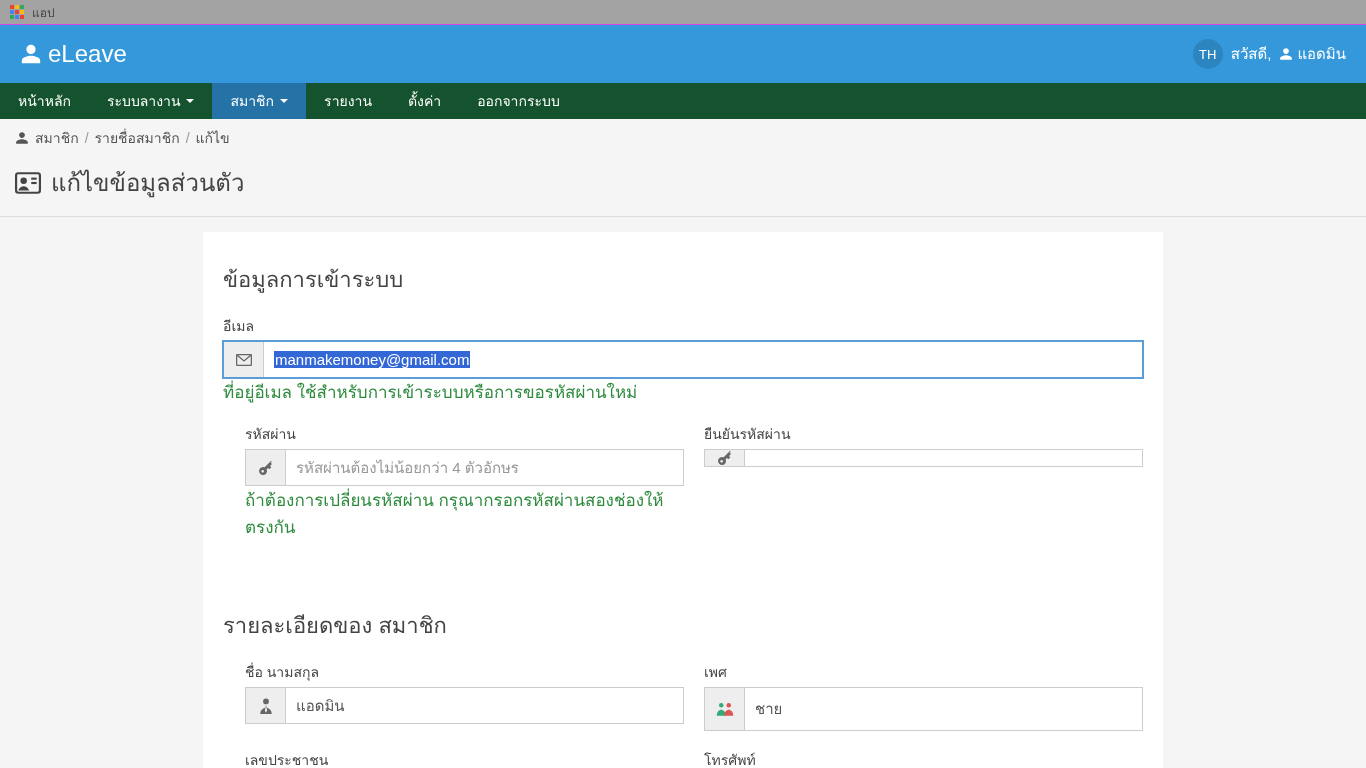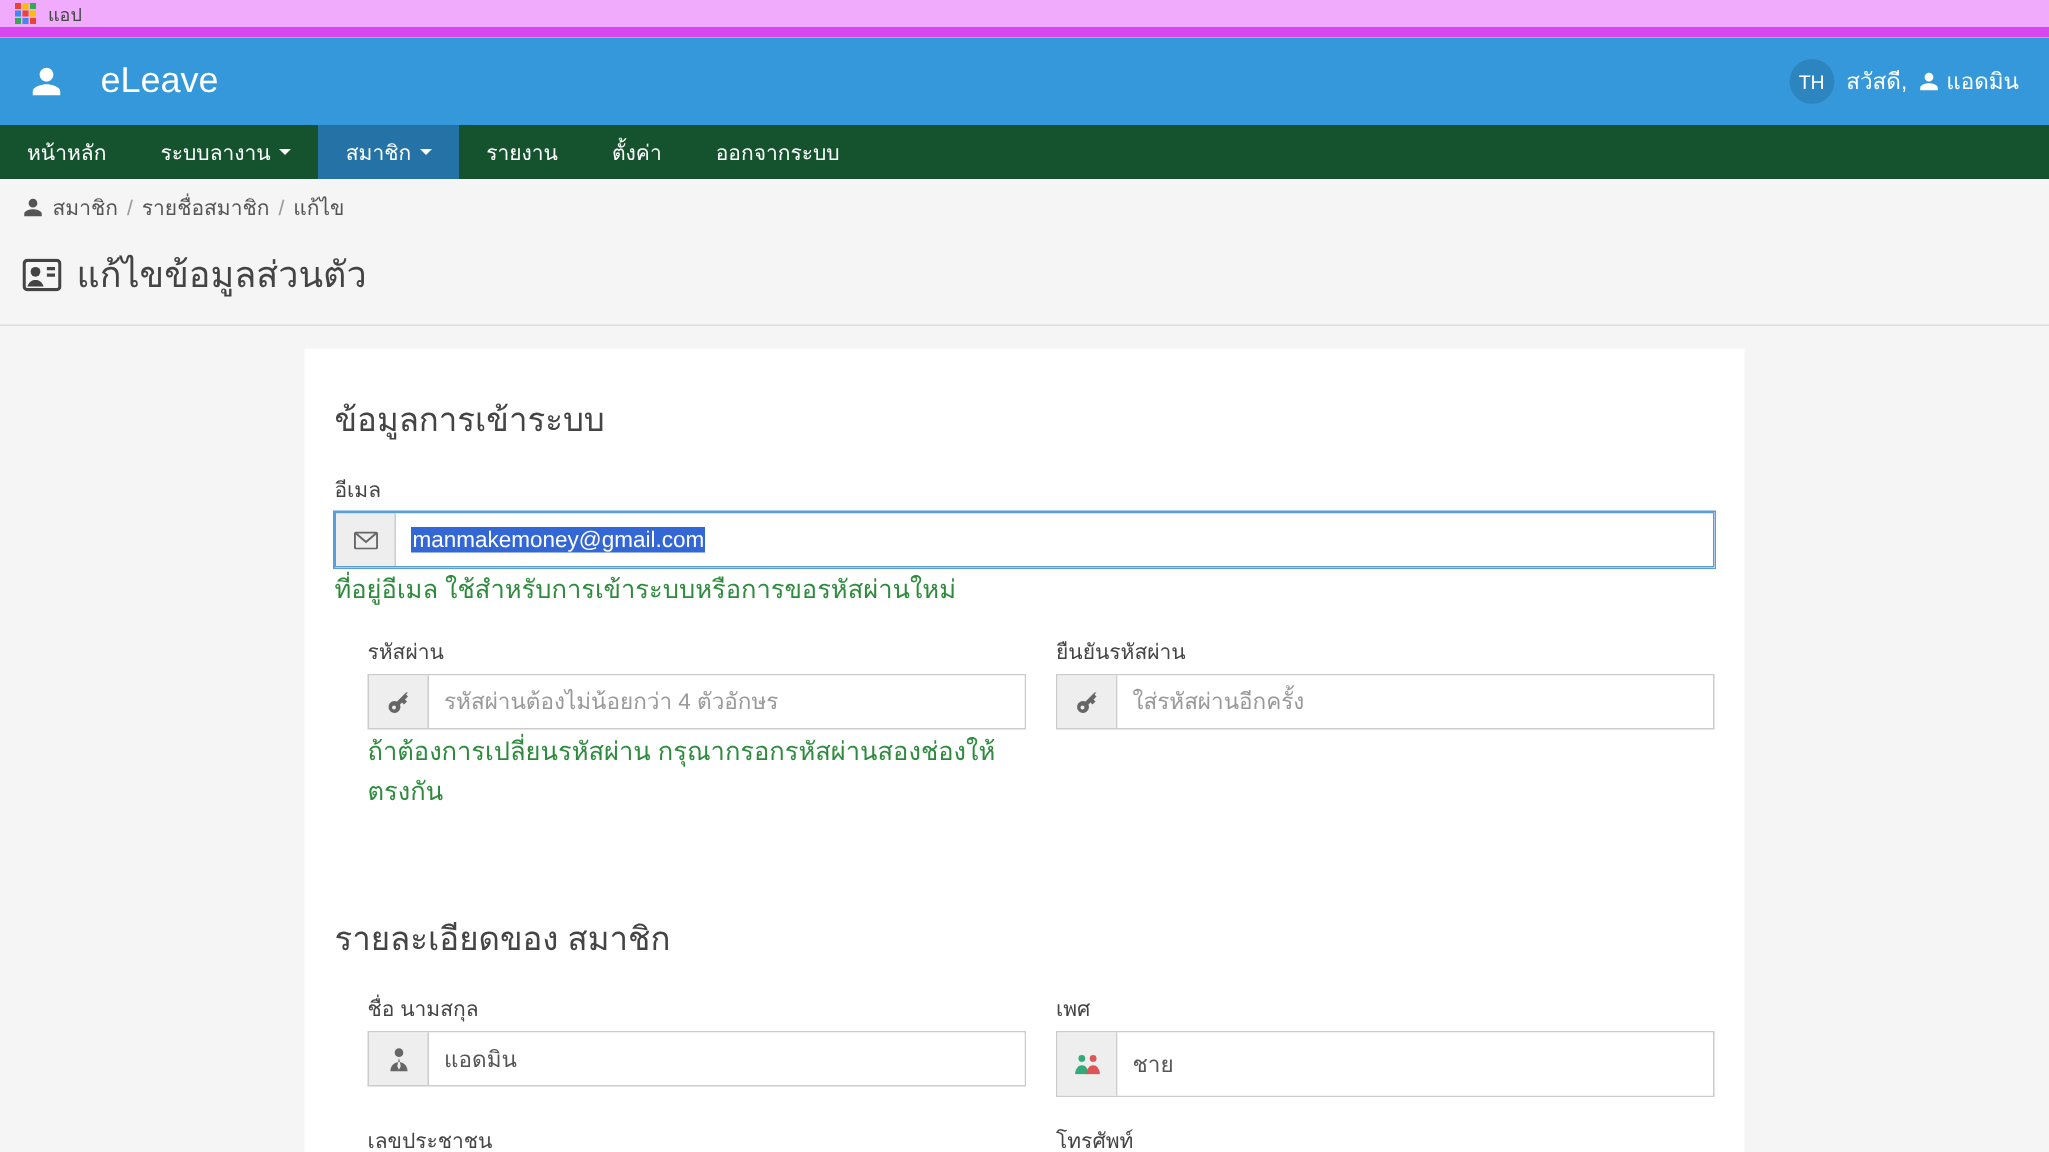--- a/index.html
+++ b/index.html
@@ -11,22 +11,22 @@
   background: #fff;
   overflow: hidden;
 }
 
 
 .browser-bar {
   height: 25px;
   display: flex;
   align-items: center;
   padding: 0 10px;
-  border-bottom: 7px solid #d946ef;
-  background: #f0abfc;
+  border-bottom: 1px solid #d946ef;
+  background: #a3a3a3;
   color: #444;
   font-size: 12px;
 }
 .apps-icon {
   display: inline-grid;
   grid-template-columns: repeat(3,4px);
   grid-template-rows: repeat(3,4px);
   gap: 1px;
   margin-right: 8px;
 }
@@ -51,21 +51,21 @@
 
 .header {
   background: #3498db;
   color: #fff;
   display: flex;
   align-items: center;
   justify-content: space-between;
   padding: 12px 20px;
   height: 58px;
 }
-.brand { display:flex; align-items:center; font-size: 24px; font-weight:300;gap:19px; }
+.brand { display:flex; align-items:center; font-size: 24px; font-weight:300; }
 .brand svg { margin-right: 6px; }
 .header-right { display:flex; align-items:center; gap: 8px; font-size:15px; }
 .lang-badge {
   background: rgba(0,0,0,0.12);
   width: 30px; height:30px;
   border-radius:50%;
   display:flex; align-items:center; justify-content:center;
   font-size:13px;
 }
 .user-block { display:flex; align-items:center; gap:4px; }
@@ -286,21 +286,20 @@
           <div class="help-text">ถ้าต้องการเปลี่ยนรหัสผ่าน กรุณากรอกรหัสผ่านสองช่องให้ตรงกัน</div>
         </div>
         <div class="col">
           <label class="field-label">ยืนยันรหัสผ่าน</label>
           <div class="input-group">
             <div class="input-addon">
               <svg width="16" height="16" viewBox="0 0 24 24" fill="#666">
                   <path d="M21 2l-2 2 2 2-3 3 2 2-3 3-2-2-2 2a6 6 0 1 1-3-3l9-9zM7 19a2 2 0 1 0 0-4 2 2 0 0 0 0 4z"></path>
                 </svg>
             </div>
-            <input type="password" placeholder="ใส่รหัสผ่านอีกครั้ง" style="">
           </div>
         </div>
       </div>
 
       <div style="height:40px"></div>
 
       <div class="section-title">รายละเอียดของ สมาชิก</div>
 
       <div class="row form-group">
         <div class="col">

